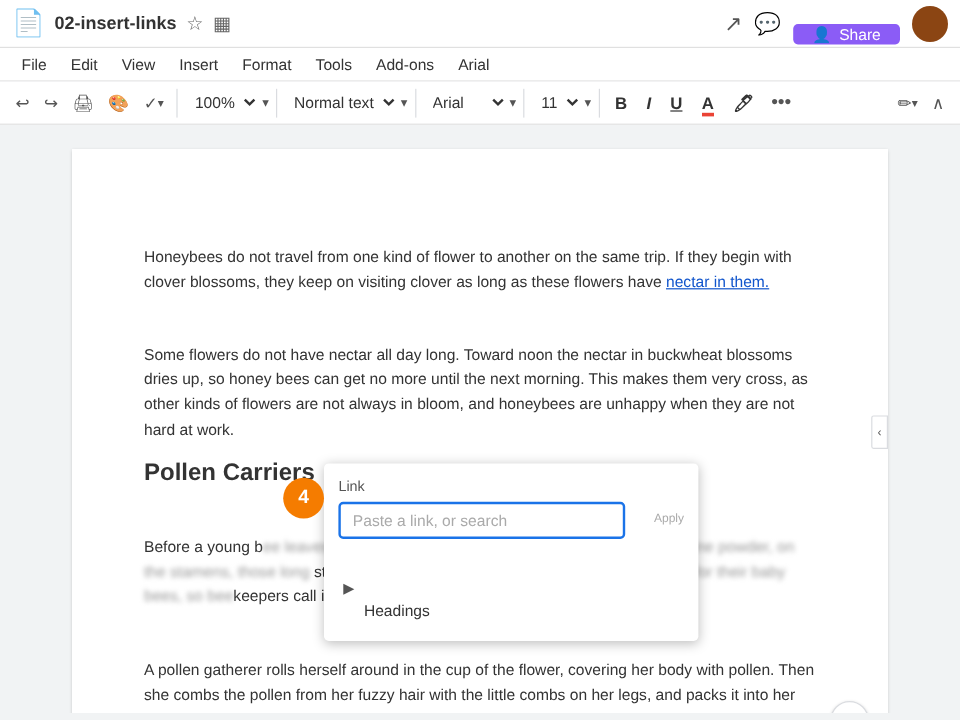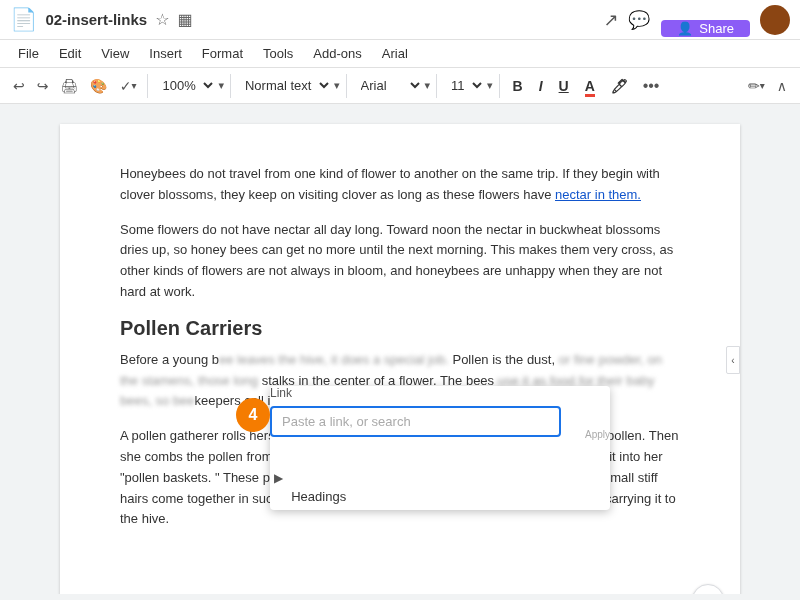--- a/index.html
+++ b/index.html
@@ -55,46 +55,46 @@
     
     .doc-area {
       background: #f1f3f4; overflow-y: auto; height: calc(600px - 110px);
       display: flex; justify-content: center; padding: 20px 0; position: relative;
     }
     .doc-page {
       background: #fff; width: 680px; min-height: 500px;
       box-shadow: 0 1px 3px rgba(0,0,0,0.2); padding: 40px 60px;
       position: relative;
     }
-    .doc-text { font-size: 13px; line-height: 1.6; color: #333; margin-bottom: 14px; }
+    .doc-text { font-size: 13px; line-height: 1.6; color: #333; margin-bottom: 14px; margin-top: 40px; }
     .link-text { color: #1155cc; text-decoration: underline; }
     .section-title { font-size: 20px; font-weight: bold; color: #333; margin-bottom: 10px; }
 
     
     .link-popup {
       position: absolute; background: #fff; border-radius: 4px;
-      box-shadow: 0 2px 10px rgba(0,0,0,0.25); 
-      width: 340px; z-index: 100;
+      box-shadow: 0 2px 10px rgba(0,0,0,0.25); padding: 12px;
+      width: 312px; z-index: 100;
       top: 262px; left: 210px;
     }
     .link-popup-header { font-size: 12px; color: #555; margin-bottom: 6px; }
     .link-input-container { border: 2px solid #1a73e8; border-radius: 4px; padding: 6px 10px; margin-bottom: 8px; }
     .link-input {
       width: 100%; border: none; outline: none; font-size: 13px; color: #333;
     }
     .link-input::placeholder { color: #aaa; }
     .link-suggestion { display: flex; align-items: center; gap: 8px; padding: 6px 4px; cursor: pointer; border-radius: 3px; }
     .chevron-icon { color: #555; font-size: 12px; }
     .suggestion-text { font-size: 13px; color: #333; margin-top: 38px; }
     .apply-btn {
       position: absolute; right: 14px; top: 50%; transform: translateY(-50%);
       background: none; border: none; color: #aaa; font-size: 10px; cursor: pointer;
       font-weight: 500;
     }
-    .popup-row { display: flex; align-items: flex-end; gap: 16px; }
+    .popup-row { display: flex; align-items: center; gap: 16px; }
 
     
     .step-badge {
       position: absolute; width: 34px; height: 34px; background: #f57c00;
       border-radius: 50%; display: flex; align-items: center; justify-content: center;
       color: #fff; font-size: 16px; font-weight: bold; z-index: 200;
       top: 274px; left: 176px;
     }
     .corner-btn {
       position: absolute; bottom: 8px; right: 16px; width: 32px; height: 32px;

